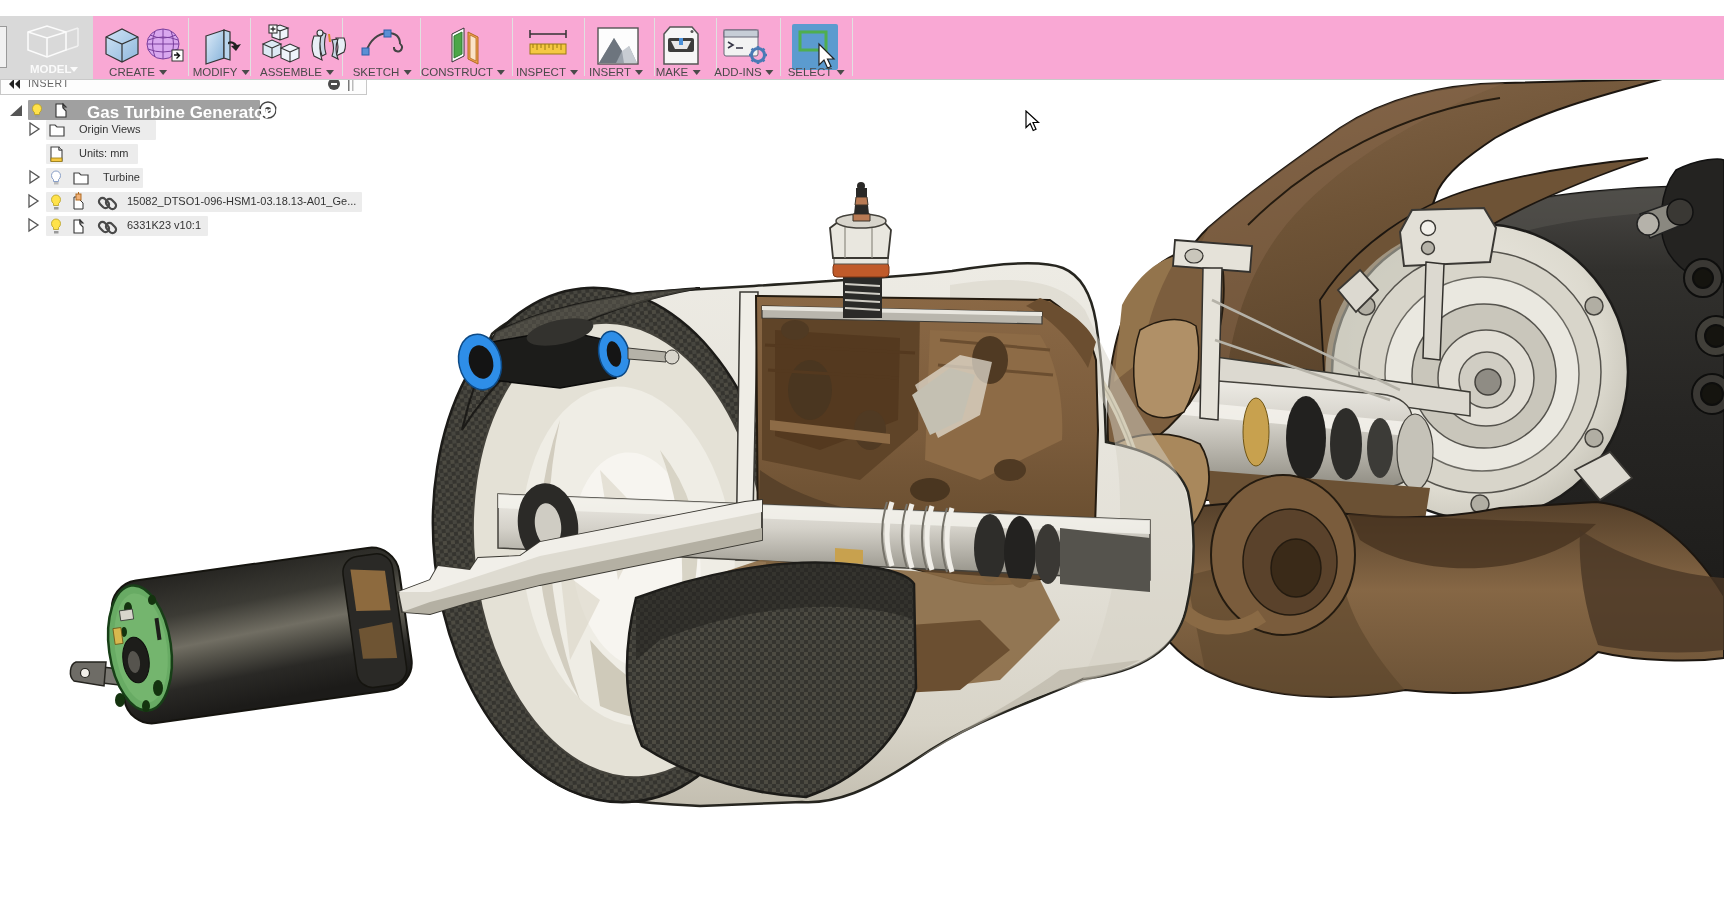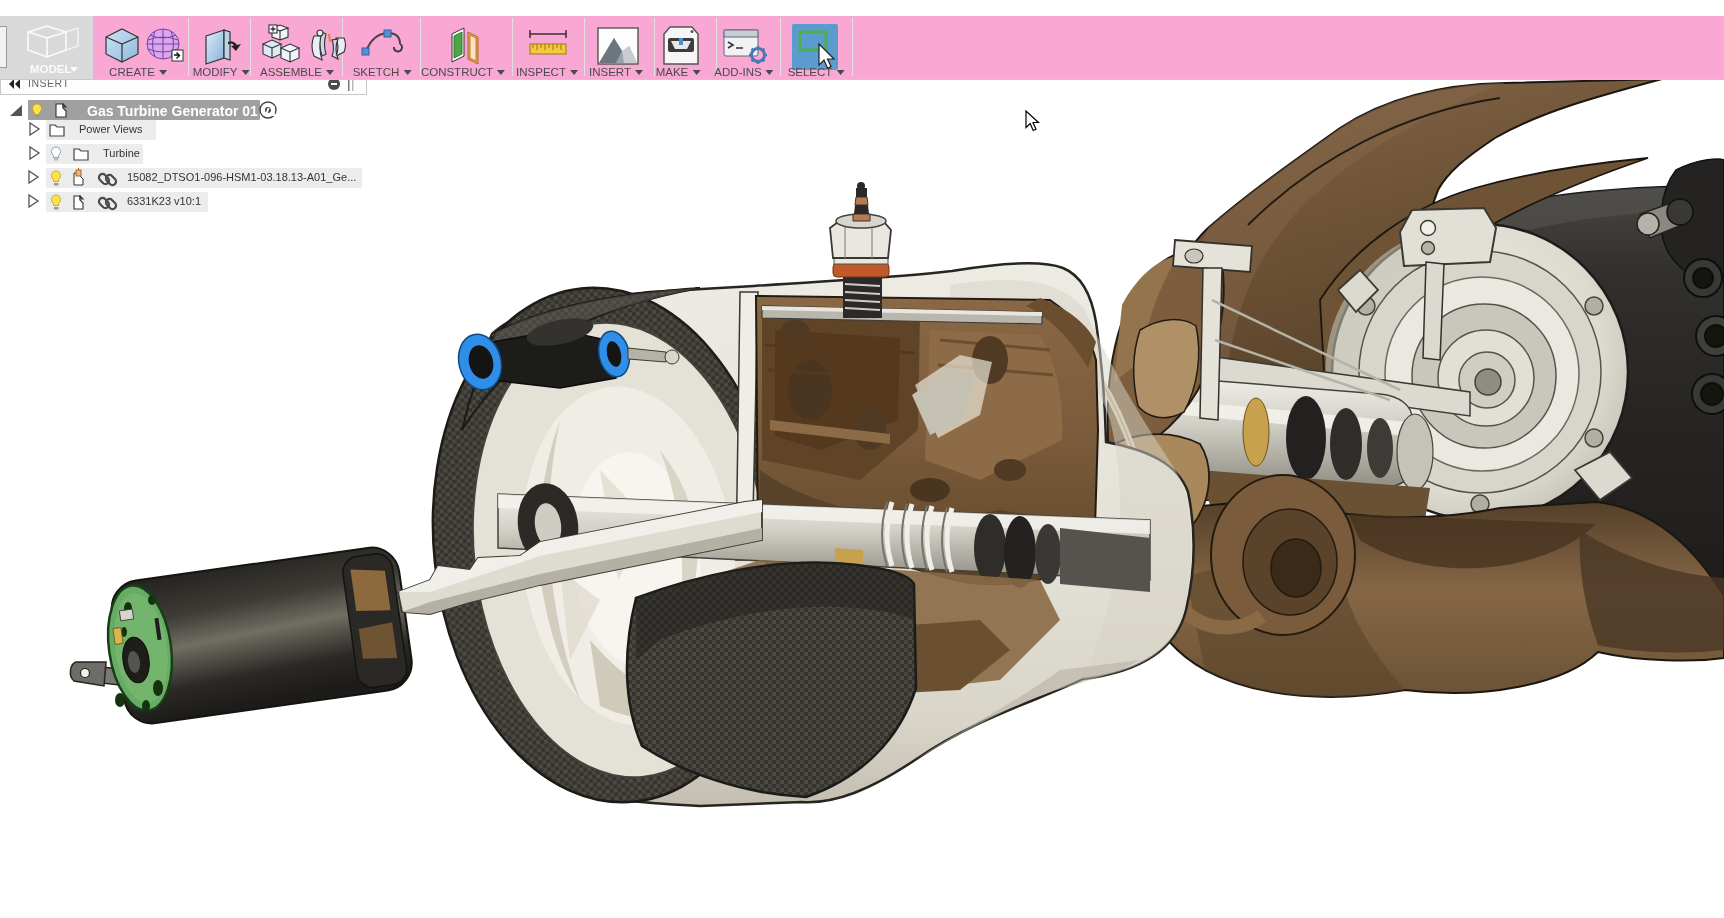--- a/index.html
+++ b/index.html
@@ -466,29 +466,38 @@
           <path d="M37,5 a4.5,4.5 0 0 1 4.5,4.5 q0,3 -2,4 l0,2 l-5,0 l0,-2 q-2,-1 -2,-4 A4.5,4.5 0 0 1 37,5 Z" fill="#ffe24a" stroke="#b8a020" stroke-width="0.8"></path>
           <rect x="35" y="16" width="4.5" height="2.5" fill="#999"></rect>
         </g>
         <g stroke="#333" stroke-width="1.1" fill="#fff">
           <path d="M56,5 l7,0 l0,4 l3,3 l0,6 l-10,0 Z"></path>
           <path d="M63,5 l3,3 l-3,0 Z" fill="#ddd"></path>
         </g>
         <circle cx="268" cy="11" r="8" fill="#fff" stroke="#444" stroke-width="1.4"></circle>
         <circle cx="268" cy="11" r="3" fill="#444"></circle>
       </svg>
-      <span class="ttext" style="left:87px;color:#fff;font-weight:bold;font-size:14px">Gas Turbine Generator 01 v13</span>
+      <span class="ttext" style="left:87px;color:#fff;font-weight:bold;font-size:17px">Gas Turbine Generator 01 v13</span>
     </div>
     <div class="trow">
       <div class="rowbg" style="left:46px;width:110px"></div>
       <svg width="200" height="24" style="position:absolute;top:0;left:0">
         <path d="M30,4 L30,16 L39,10 Z" fill="none" stroke="#555" stroke-width="1.3"></path>
         <path d="M50,6 l5,0 l2,2 l7,0 l0,9 l-14,0 Z" fill="#fff" stroke="#444" stroke-width="1.2"></path>
       </svg>
-      <span class="ttext" style="left:79px">Power Views</span>
+      <span class="ttext" style="left:79px">Origin Views</span>
+    </div>
+    <div class="trow">
+      <div class="rowbg" style="left:46px;width:92px"></div>
+      <svg width="200" height="24" style="position:absolute;top:0;left:0">
+        <path d="M51,4 l8,0 l0,3 l3,0 l0,11 l-11,0 Z" fill="#fff" stroke="#444" stroke-width="1.1"></path>
+        <path d="M59,4 l3,3 l-3,0 Z" fill="#ddd" stroke="#444" stroke-width="0.8"></path>
+        <rect x="51" y="15" width="11" height="3.5" fill="#f5c842" stroke="#9a7a10" stroke-width="0.8"></rect>
+      </svg>
+      <span class="ttext" style="left:79px">Units: mm</span>
     </div>
     <div class="trow">
       <div class="rowbg" style="left:46px;width:97px"></div>
       <svg width="200" height="24" style="position:absolute;top:0;left:0">
         <path d="M30,4 L30,16 L39,10 Z" fill="none" stroke="#555" stroke-width="1.3"></path>
         <path d="M56,4 a4.5,4.5 0 0 1 4.5,4.5 q0,3 -2,4 l0,2 l-5,0 l0,-2 q-2,-1 -2,-4 A4.5,4.5 0 0 1 56,4 Z" fill="#fff" stroke="#8aa0c8" stroke-width="1"></path>
         <rect x="54" y="15" width="4.5" height="2.5" fill="#bbb"></rect>
         <path d="M74,6 l5,0 l2,2 l7,0 l0,9 l-14,0 Z" fill="#fff" stroke="#444" stroke-width="1.2"></path>
       </svg>
       <span class="ttext" style="left:103px">Turbine</span>

